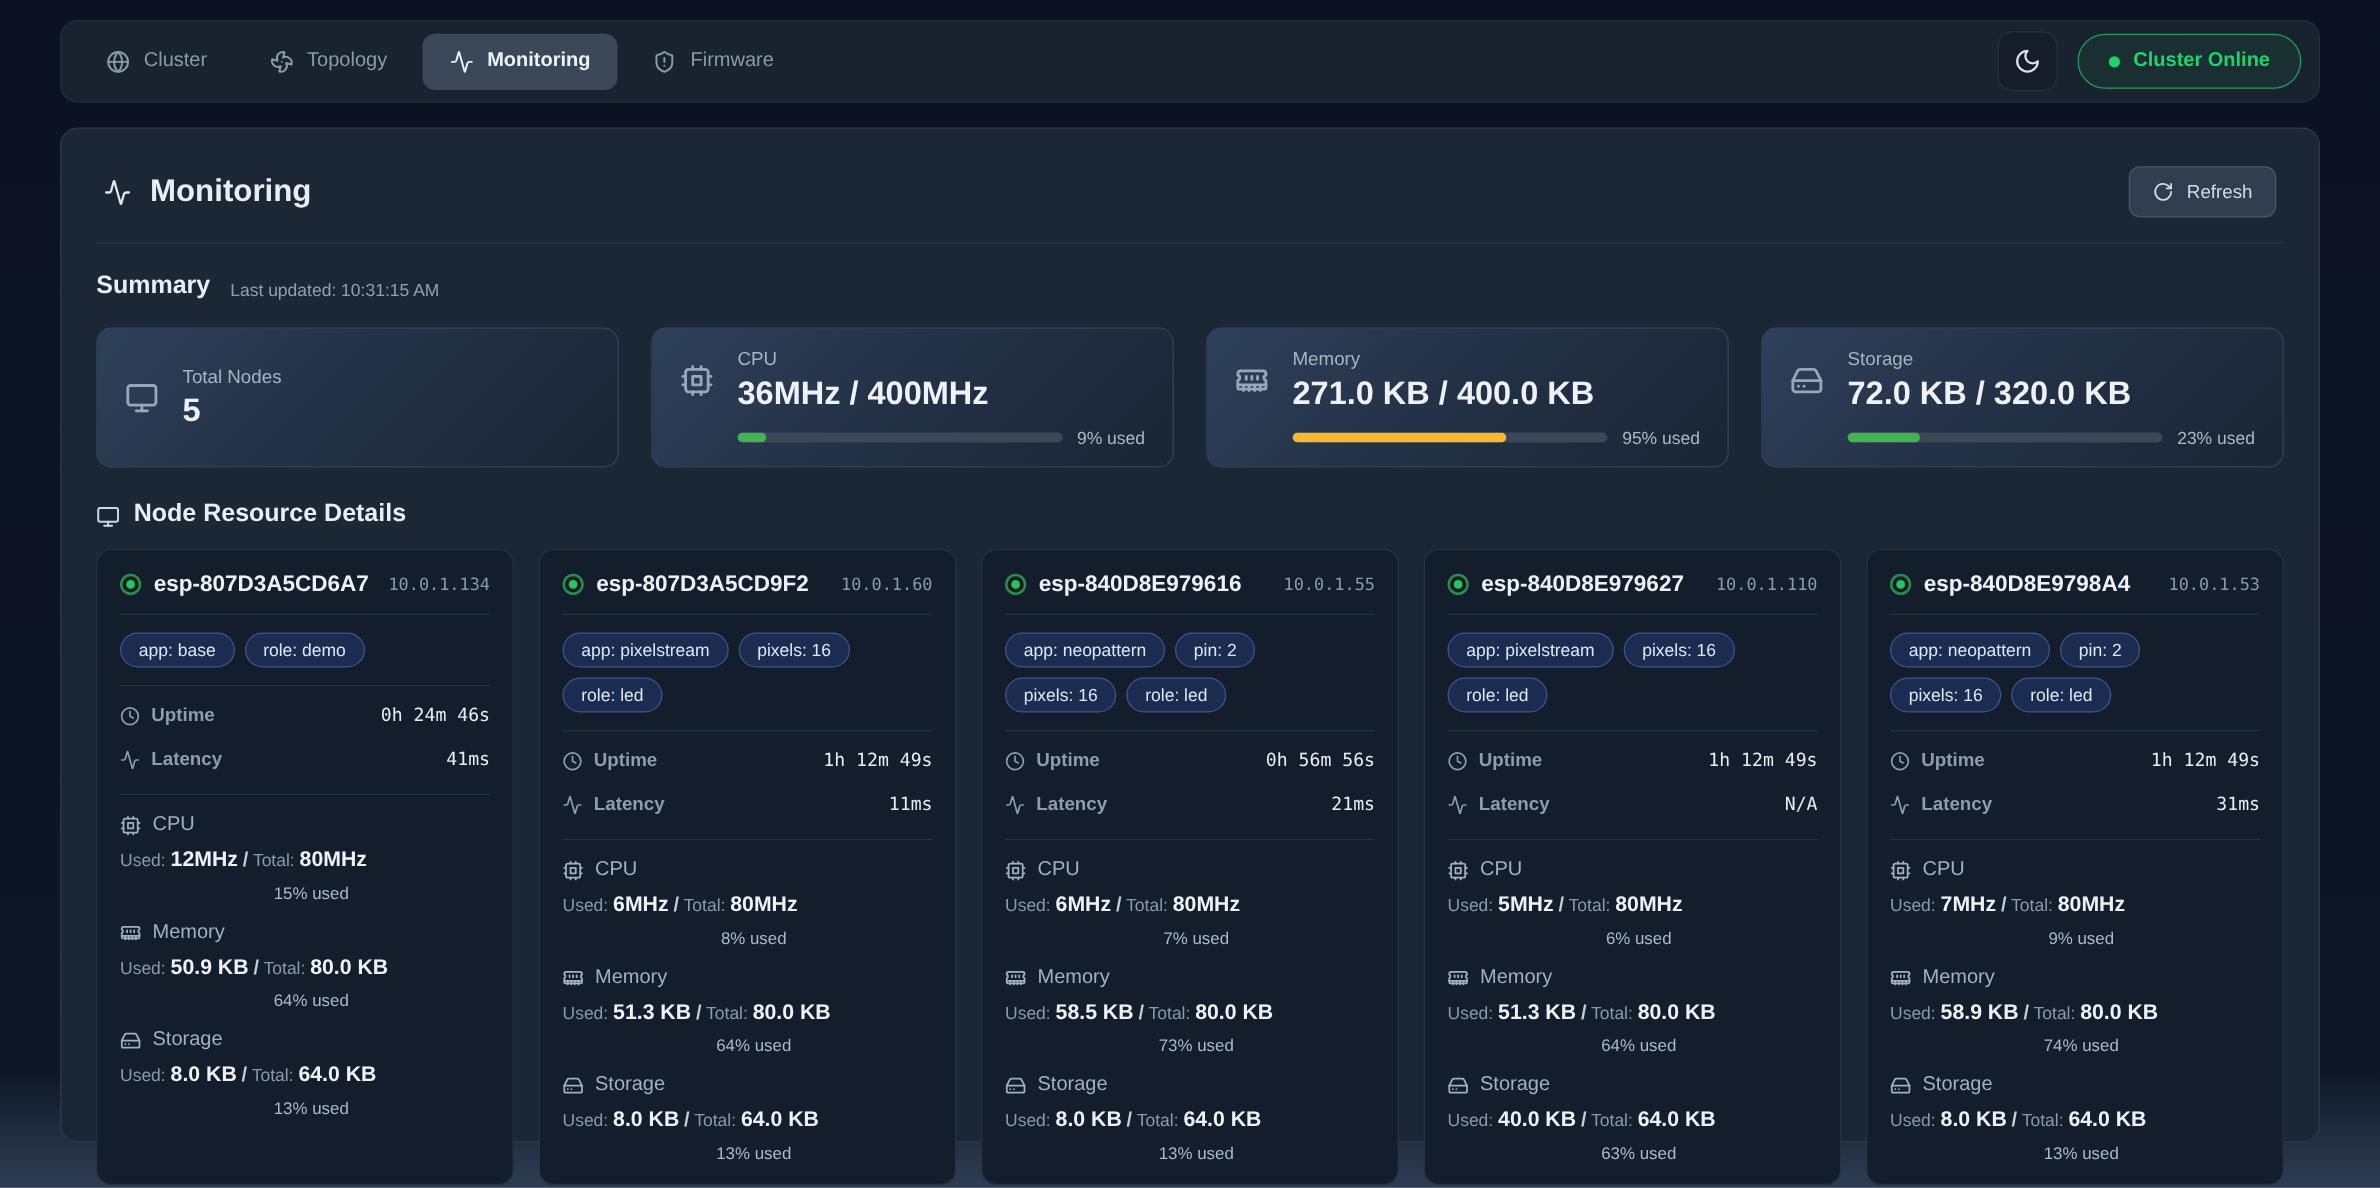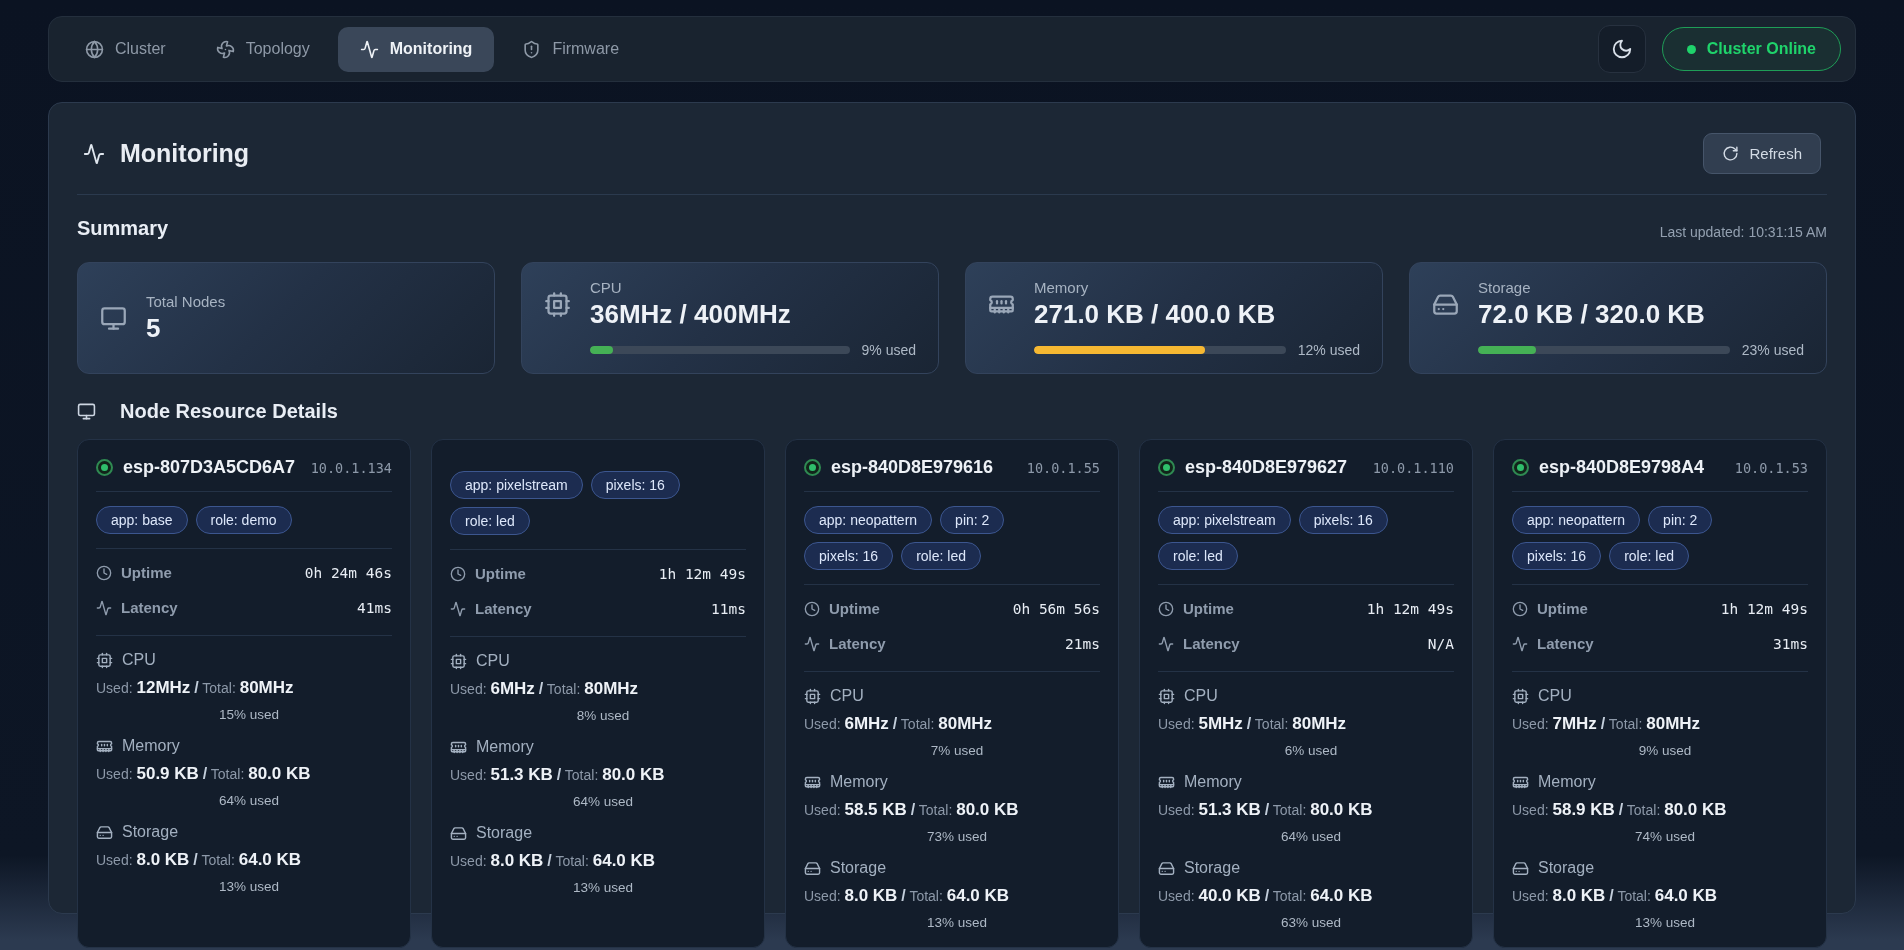--- a/index.html
+++ b/index.html
@@ -51,21 +51,21 @@
   .panel-title { display:flex; align-items:center; gap:15px; font-size:25px; font-weight:bold; color:#e9edf3; }
   .panel-title .ic { width:22px; height:22px; color:#dfe6ee; }
   .refresh-btn {
     display:flex; align-items:center; gap:10px; background:#313e50;
     border:1px solid #46556a; border-radius:9px; padding:11px 18px;
     color:#d3dbe5; font-size:15px; font-family:inherit; cursor:pointer;
   }
   .refresh-btn .ic { width:17px; height:17px; }
   .divider { border:none; border-top:1px solid #2b3a4e; margin:0; }
 
-  .section-head { display:flex; align-items:flex-end; justify-content:space-between; margin-top:22px; }
+  .section-head { display:flex; align-items:flex-end; justify-content:flex-start; margin-top:22px;gap:16px; }
   .section-title { font-size:20px; font-weight:bold; color:#e9eef5; }
   .last-updated { font-size:14px; color:#93a0b0; }
 
   
   .sum-grid { display:grid; grid-template-columns:repeat(4,1fr); gap:26px; margin-top:22px; }
   .sum-card {
     height:112px; border-radius:12px; border:1px solid #33435c;
     background:linear-gradient(135deg,#2e4059 0%,#233146 48%,#1a2534 100%);
     padding:16px 22px;
     display:grid; grid-template-columns:34px 1fr; column-gap:12px;
@@ -73,21 +73,21 @@
   }
   .sum-icon { grid-column:1; grid-row:1 / span 2; align-self:center; width:27px; height:27px; color:#9aa7b8; }
   .sum-label { grid-column:2; grid-row:1; font-size:15px; color:#a7b3c2; margin-bottom:3px; }
   .sum-value { grid-column:2; grid-row:2; font-size:26px; font-weight:bold; color:#eef2f7; white-space:nowrap; }
   .sum-bar-row { grid-column:2; grid-row:3; display:flex; align-items:center; margin-top:12px; }
   .bar { flex:1; height:8px; border-radius:99px; background:#3c4858; overflow:hidden; }
   .bar-fill { height:100%; border-radius:99px; }
   .pct { font-size:14px; color:#aeb9c6; margin-left:12px; white-space:nowrap; }
 
   
-  .nodes-head { display:flex; align-items:center; gap:24px; margin-top:26px; font-size:20px; font-weight:bold; color:#e9eef5; }
+  .nodes-head { display:flex; align-items:flex-end; gap:11px; margin-top:26px; font-size:20px; font-weight:bold; color:#e9eef5; }
   .nodes-head .ic { width:19px; height:19px; color:#cdd6e2; }
   .node-grid { display:grid; grid-template-columns:repeat(5,1fr); gap:20px; margin-top:16px; align-items:stretch; }
   .node-card { background:#131d2b; border:1px solid #243246; border-radius:12px; padding:17px 18px; }
 
   .node-head { display:flex; align-items:center; gap:10px; padding-bottom:13px; border-bottom:1px solid #243246; }
   .status-dot { width:17px; height:17px; border-radius:50%; background:#12241a; border:2px solid #2f8a52; position:relative; flex:0 0 auto; }
   .status-dot::after { content:""; position:absolute; left:50%; top:50%; width:7px; height:7px; margin:-3.5px 0 0 -3.5px; border-radius:50%; background:#2fbf6b; }
   .node-name { font-size:18px; font-weight:bold; color:#edf1f6; white-space:nowrap; }
   .node-ip { margin-left:auto; font-family:"DejaVu Sans Mono", monospace; font-size:13.5px; color:#8d99a9; white-space:nowrap; }
 
@@ -248,21 +248,21 @@
               <path d="M2 15h20"></path>
               <path d="M2 7a2 2 0 0 1 2-2h16a2 2 0 0 1 2 2v1.1a2 2 0 0 0 0 3.837V17a1 1 0 0 1-1 1H3a1 1 0 0 1-1-1v-5.1a2 2 0 0 0 0-3.8Z"></path>
             </svg>
           </span>
     <div class="sum-label">Memory</div>
     <div class="sum-value">271.0 KB / 400.0 KB</div>
     <div class="sum-bar-row">
       <div class="bar">
               <div class="bar-fill" style="width: 68%; background: rgb(246, 184, 50);"></div>
             </div>
-      <span class="pct">12% used</span>
+      <span class="pct">95% used</span>
     </div>
   </div>
 
   <div class="sum-card">
     <span class="ic sum-icon">
             <svg viewBox="0 0 24 24" fill="none" stroke="currentColor" stroke-width="2" stroke-linecap="round" stroke-linejoin="round">
               <line x1="22" x2="2" y1="12" y2="12"></line>
               <path d="M5.45 5.11 2 12v6a2 2 0 0 0 2 2h16a2 2 0 0 0 2-2v-6l-3.45-6.89A2 2 0 0 0 16.76 4H7.24a2 2 0 0 0-1.79 1.11z"></path>
               <path d="M6 16h.01"></path>
               <path d="M10 16h.01"></path>
@@ -414,20 +414,25 @@
       <div class="bar">
                   <div class="bar-fill" style="width: 13%; background: rgb(69, 177, 85);"></div>
                 </div>
       <span class="pct">13% used</span>
     </div>
   </div>
 </div>
   </div>
 
   <div class="node-card">
+    <div class="node-head">
+      <span class="status-dot"></span>
+      <span class="node-name">esp-807D3A5CD9F2</span>
+      <span class="node-ip">10.0.1.60</span>
+    </div>
     <div class="node-tags">
             <span class="tag">app: pixelstream</span>
             <span class="tag">pixels: 16</span>
             <span class="tag">role: led</span>
           </div>
     <div class="node-stats">
       <div class="stat-row">
         <span class="stat-label">
           <span class="ic">
                   <svg viewBox="0 0 24 24" fill="none" stroke="currentColor" stroke-width="2" stroke-linecap="round" stroke-linejoin="round">

